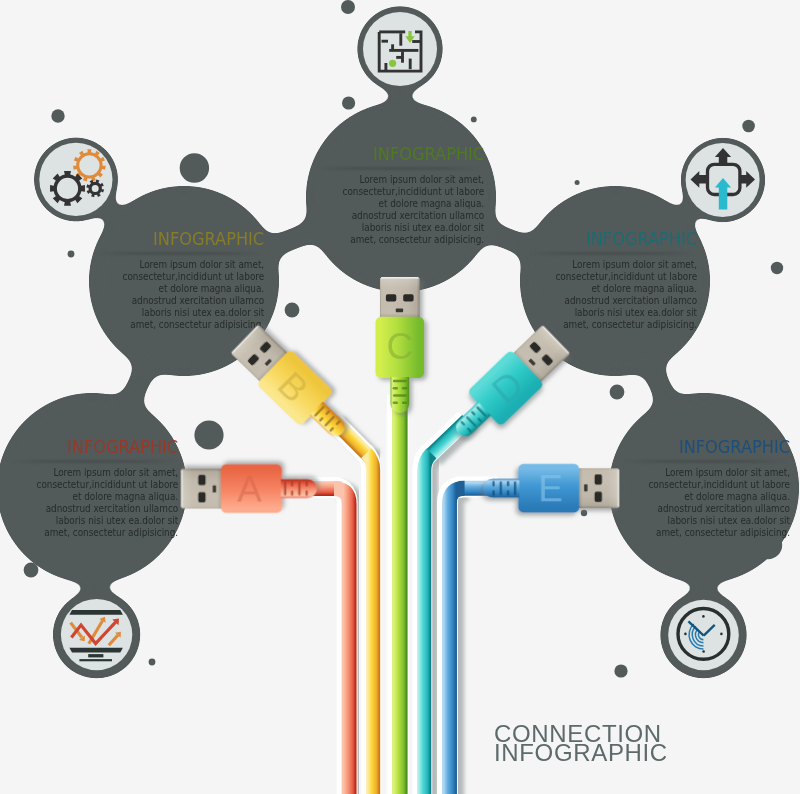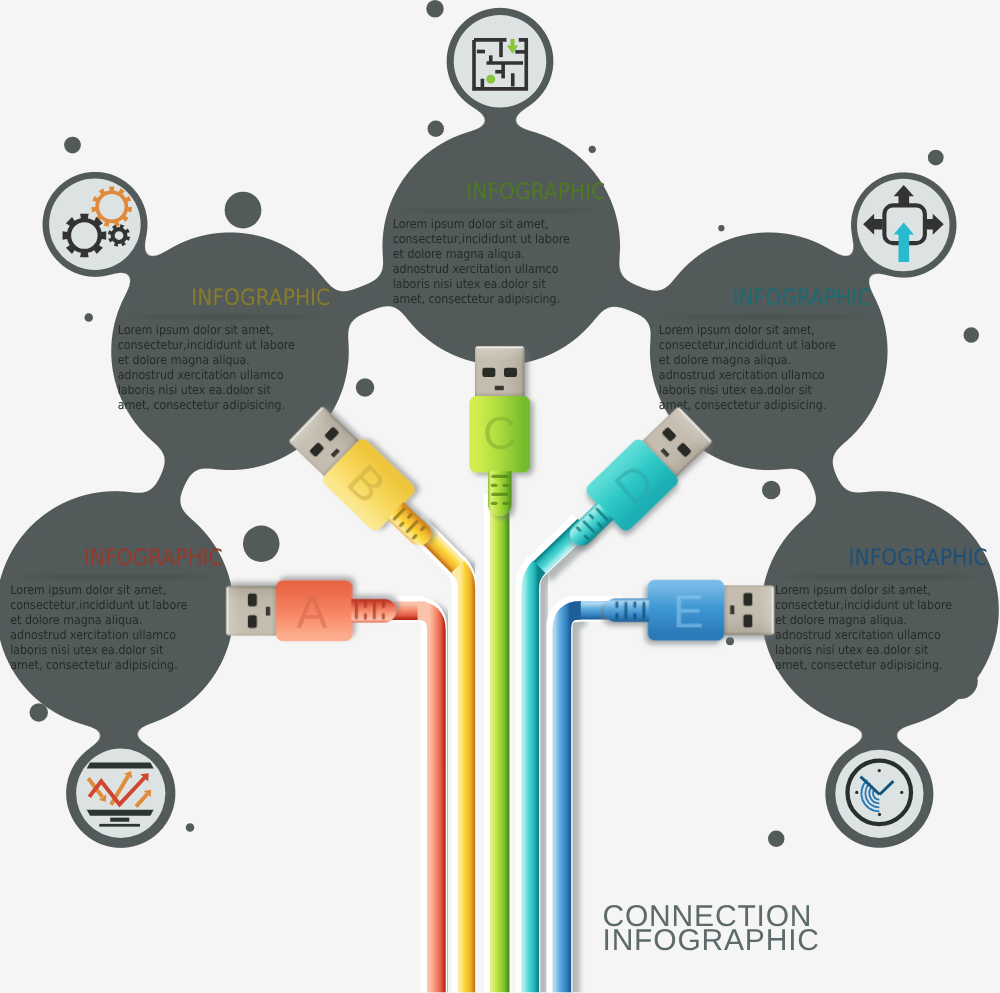--- a/index.html
+++ b/index.html
@@ -3,27 +3,27 @@
 <meta charset="utf-8">
 <style>
   html,body{margin:0;padding:0;}
   body{width:800px;height:794px;overflow:hidden;background:#f5f5f5;
        font-family:"Liberation Sans",sans-serif;}
   #stage{position:relative;width:800px;height:794px;background:#f5f5f5;}
   .layer{position:absolute;top:0;left:0;width:800px;height:794px;}
   .heading{font-family:"DejaVu Sans",sans-serif;font-stretch:condensed;font-size:18px;
            letter-spacing:0px;text-align:right;font-weight:400;line-height:20px;}
   .body{font-family:"DejaVu Sans",sans-serif;font-stretch:condensed;font-size:9.85px;color:#262b2a;
-        text-align:left;line-height:12.1px;}
+        text-align:right;line-height:12.1px;}
   .panel{position:absolute;width:170px;text-align:center;}
   .hr{height:3px;margin:3px 2px 4px 2px;
       background:linear-gradient(90deg,rgba(36,43,41,0) 0%,rgba(36,43,41,0.20) 22%,rgba(36,43,41,0.22) 50%,rgba(36,43,41,0.20) 78%,rgba(36,43,41,0) 100%);
       filter:blur(1.2px);}
   .title{position:absolute;font-size:24px;color:#5d6a6a;letter-spacing:0.65px;
-         font-family:"Liberation Sans",sans-serif;line-height:18.9px;}
+         font-family:"Liberation Sans",sans-serif;line-height:18.9px;margin-left:12px;}
 </style>
 </head>
 <body>
 
 <div id="stage">
 
   <svg class="layer" width="800" height="794" viewBox="0 0 800 794">
     <defs>
       <filter id="goo" x="-15%" y="-15%" width="130%" height="130%">
         <feGaussianBlur in="SourceGraphic" stdDeviation="8" result="blur"></feGaussianBlur>

